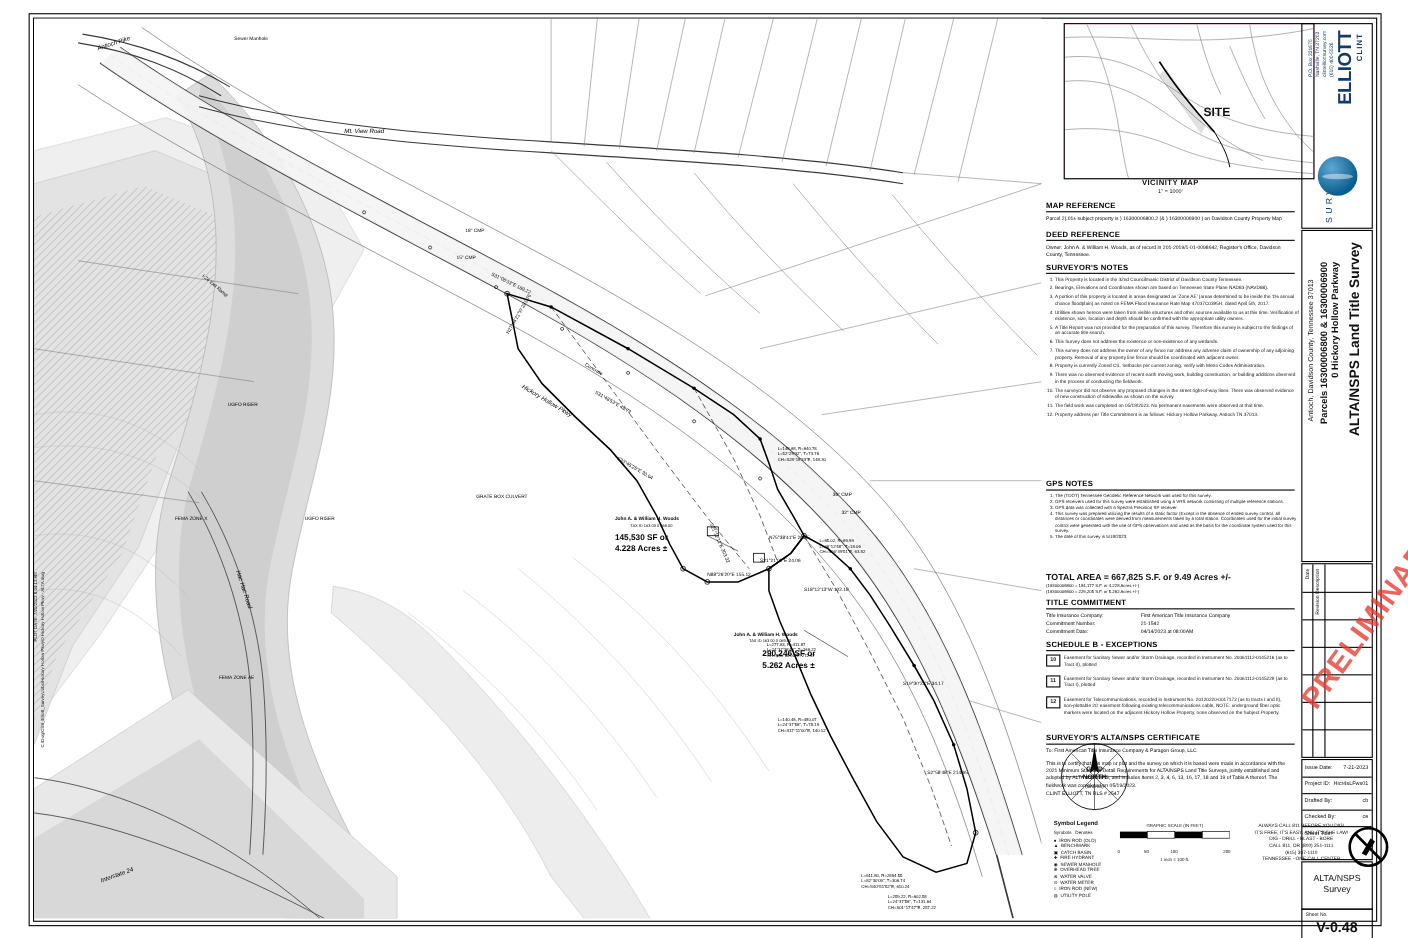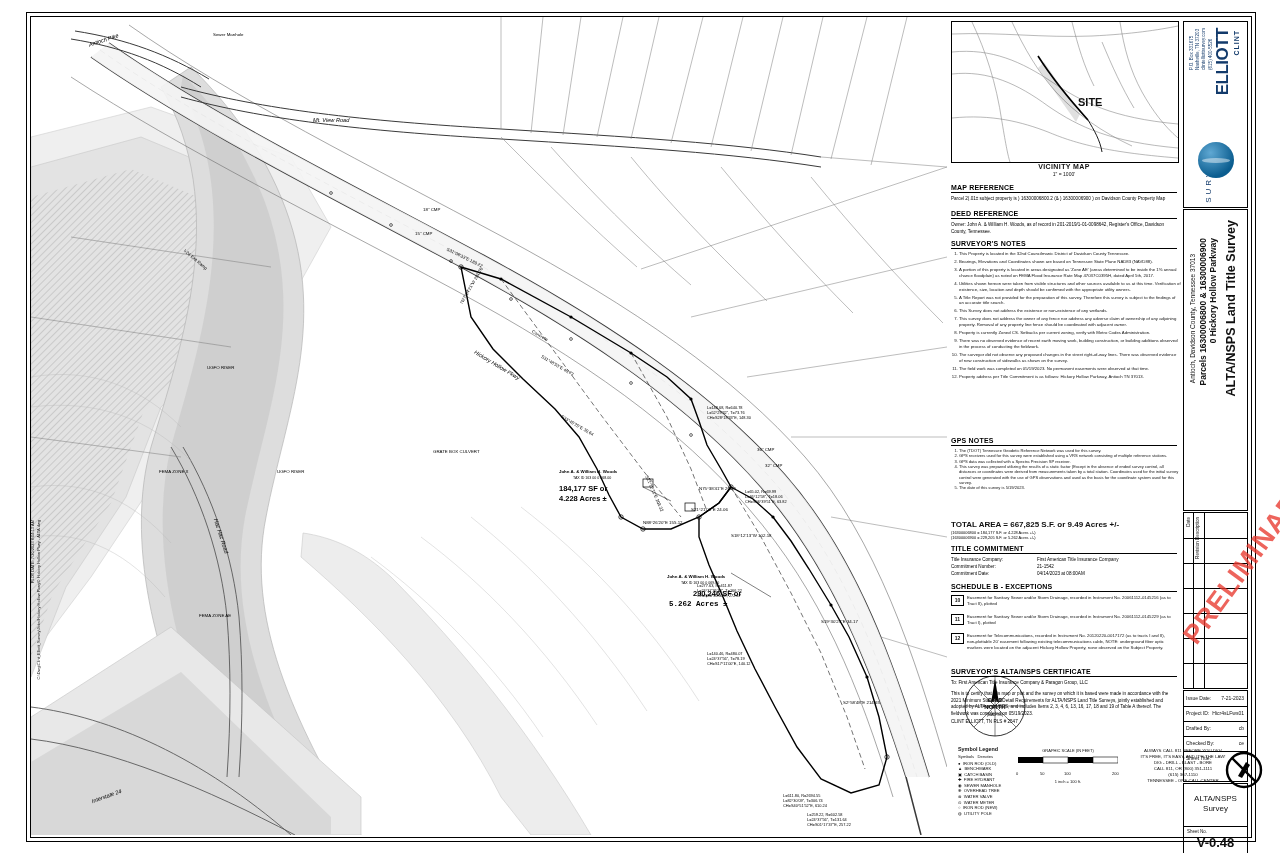--- a/index.html
+++ b/index.html
@@ -7,21 +7,21 @@
   .sheet{position:absolute;left:0;top:0;width:1280px;height:853px;background:#fff;}
   .border-outer{position:absolute;left:26px;top:12px;width:1228px;height:828px;border:1.5px solid #000;}
   .border-inner{position:absolute;left:30px;top:16px;width:1220px;height:820px;border:0.8px solid #000;}
 
   
   .plan{position:absolute;left:31px;top:17px;width:916px;height:818px;overflow:hidden;background:#ffffff;}
   .plan svg{position:absolute;left:0;top:0;}
 
   
   .datacol{position:absolute;left:947px;top:17px;width:303px;height:818px;}
-  .vicinity{position:absolute;left:4px;top:4px;width:226px;height:140px;border:0.8px solid #000;overflow:hidden;background:#f9a8d4;}
+  .vicinity{position:absolute;left:20px;top:4px;width:226px;height:140px;border:0.8px solid #000;overflow:hidden;background:#f9a8d4;}
   .vicinity-cap{position:absolute;left:4px;top:146px;width:226px;text-align:center;font-size:7px;font-weight:bold;letter-spacing:.4px;}
   .vicinity-scale{position:absolute;left:4px;top:154px;width:226px;text-align:center;font-size:5px;}
 
   .logo-block{position:absolute;left:236px;top:4px;width:63px;height:185px;border:0.8px solid #000;overflow:hidden;}
   .logo-name{position:absolute;left:30px;top:6px;font-size:17px;font-weight:bold;letter-spacing:-0.5px;writing-mode:vertical-rl;transform:rotate(180deg);color:#123a6b;line-height:1.0;}
   .logo-sub{position:absolute;left:47px;top:8px;font-size:8px;letter-spacing:3px;writing-mode:vertical-rl;transform:rotate(180deg);color:#123a6b;}
   .logo-addr{position:absolute;left:5px;top:6px;font-size:4.6px;writing-mode:vertical-rl;transform:rotate(180deg);line-height:1.35;color:#123a6b;}
   .logo-globe{position:absolute;left:14px;top:120px;width:36px;height:36px;border-radius:50%;background:radial-gradient(circle at 35% 30%, #5fa8d3, #0b5d8f 70%);}
   .logo-globe:after{content:"";position:absolute;left:4px;top:16px;width:28px;height:5px;background:rgba(255,255,255,.45);border-radius:50%;}
 
@@ -239,27 +239,27 @@
 
     <div class="ml road" style="left:57px;top:20px;transform:rotate(-18deg);">Antioch Pike</div>
     <div class="ml road" style="left:282px;top:100px;">Mt. View Road</div>
     <div class="ml road" style="left:60px;top:776px;transform:rotate(-20deg);">Interstate 24</div>
     <div class="ml road" style="left:440px;top:345px;transform:rotate(31deg);">Hickory Hollow Pkwy</div>
     <div class="ml road" style="left:172px;top:516px;transform:rotate(72deg);">Hac Hac Road</div>
     <div class="ml" style="left:150px;top:240px;transform:rotate(40deg);">I-24 Exit Ramp</div>
 
     <div class="ml b" style="left:528px;top:452px;">John A. &amp; William H. Woods</div>
     <div class="ml" style="left:542px;top:459px;font-size:3.6px;">TAX ID 163 00 0 068.00</div>
-    <div class="ml big" style="left:528px;top:467px;">184,177 SF or</div>
+    <div class="ml big" style="left:528px;top:467px;">145,530 SF or</div>
     <div class="ml big" style="left:528px;top:477px;">4.228 Acres ±</div>
 
     <div class="ml b" style="left:636px;top:557px;">John A. &amp; William H. Woods</div>
     <div class="ml" style="left:650px;top:564px;font-size:3.6px;">TAX ID 163 00 0 069.00</div>
     <div class="ml big" style="left:662px;top:572px;">290,246 SF or</div>
-    <div class="ml big" style="left:638px;top:583px;font-family:Liberation Mono, monospace;">5.262 Acres ±</div>
+    <div class="ml big" style="left:662px;top:583px;">5.262 Acres ±</div>
 
     <div class="ml" style="left:414px;top:238px;transform:rotate(26deg);">S31°06'33"E  189.22</div>
     <div class="ml" style="left:420px;top:266px;transform:rotate(-60deg);">N27°04'21"W  281.76</div>
     <div class="ml" style="left:508px;top:346px;transform:rotate(30deg);">S31°48'53"E  48.73</div>
     <div class="ml" style="left:528px;top:406px;transform:rotate(30deg);">S33°45'25"E  30.64</div>
     <div class="ml" style="left:660px;top:490px;">S21°21'01"E  24.06</div>
     <div class="ml" style="left:612px;top:503px;">N88°26'20"E  155.12</div>
     <div class="ml" style="left:700px;top:516px;">S18°12'13"W  102.18</div>
     <div class="ml" style="left:790px;top:602px;">S19°30'23"E  34.17</div>
     <div class="ml" style="left:812px;top:683px;">S2°58'48"E  214.65</div>

